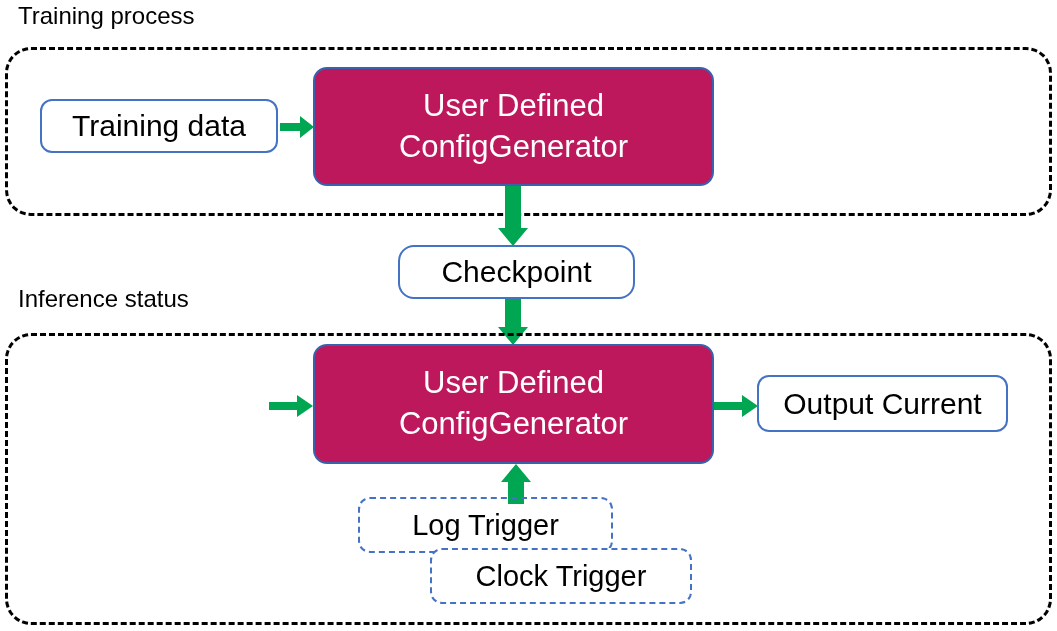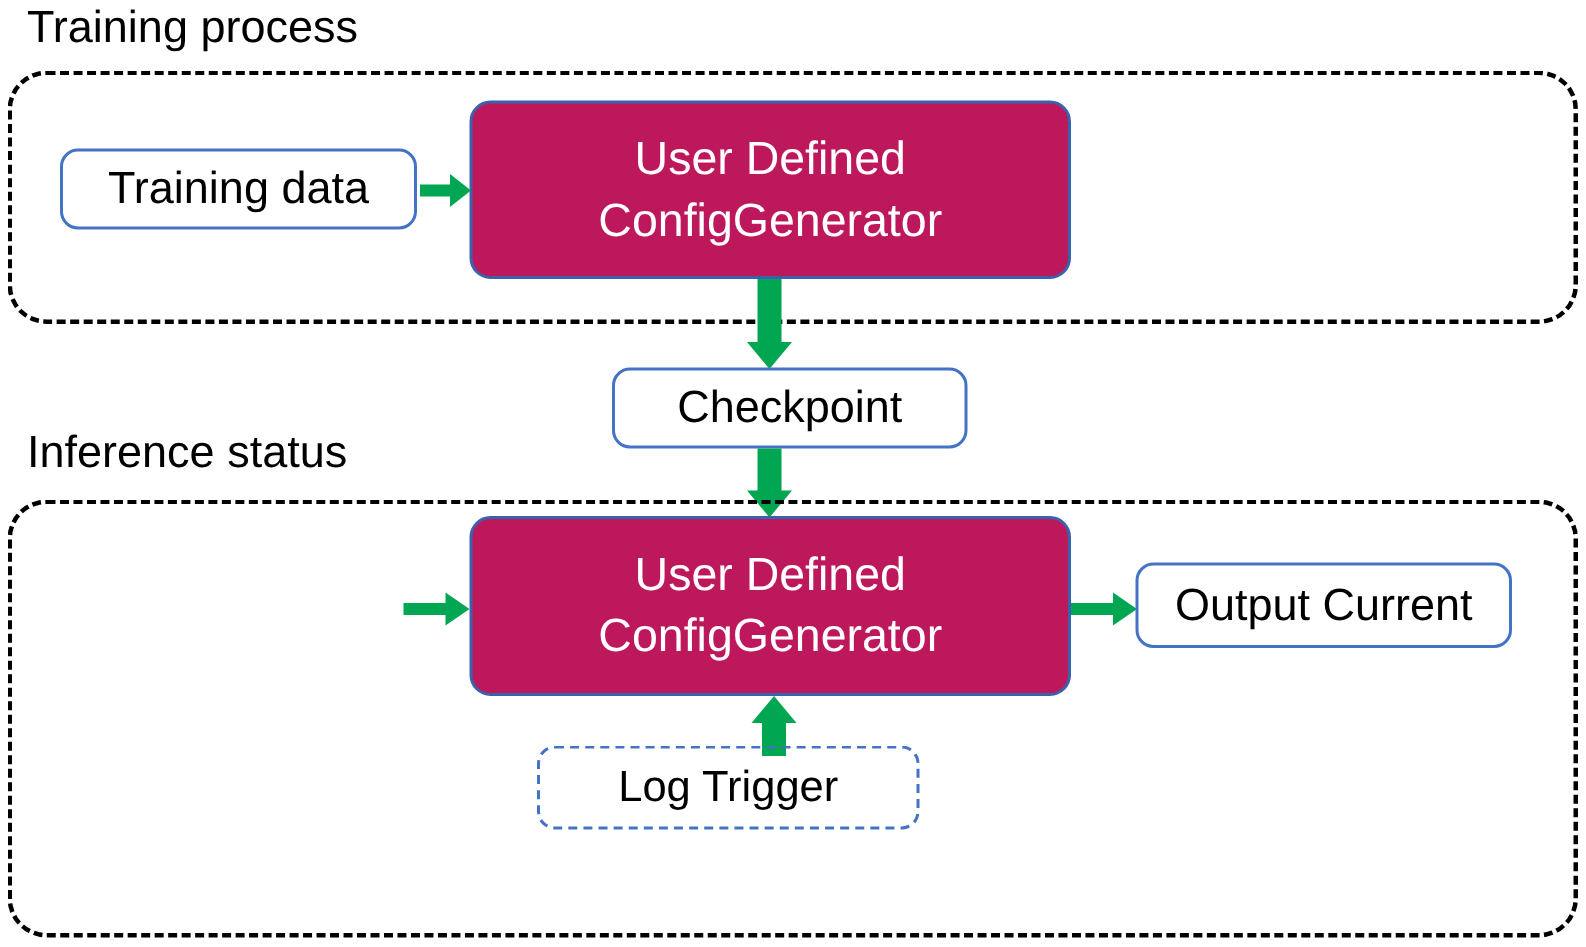--- a/index.html
+++ b/index.html
@@ -22,21 +22,21 @@
   .group {
     position: absolute;
     border: 3px dashed #000000;
     border-radius: 26px;
     box-sizing: border-box;
     background: transparent;
   }
   .group-label {
     position: absolute;
     color: #000000;
-    font-size: 30px;
+    font-size: 24px;
     line-height: 1;
     white-space: nowrap;
     font-family: "Liberation Sans", sans-serif;
   }
 
   
   .node-white {
     position: absolute;
     box-sizing: border-box;
     background: #ffffff;
@@ -115,21 +115,21 @@
       <path d="M0,11 L20,11 L20,4 L34,15 L20,26 L20,19 L0,19 Z" fill="#00A651"></path>
     </svg>
   </div>
 
   <div class="arrow" style="left:497px; top:186px;">
     <svg width="32" height="62" viewBox="0 0 32 62">
       <path d="M8,0 L24,0 L24,42 L31,42 L16,60 L1,42 L8,42 Z" fill="#00A651"></path>
     </svg>
   </div>
 
-  <div class="node-white" style="left:408px; top:245px; width:237px; height:54px;">
+  <div class="node-white" style="left:398px; top:245px; width:237px; height:54px;border-radius:16px;">
     <span>Checkpoint</span>
   </div>
 
   <div class="arrow" style="left:497px; top:299px;">
     <svg width="32" height="48" viewBox="0 0 32 48">
       <path d="M8,0 L24,0 L24,28 L31,28 L16,46 L1,28 L8,28 Z" fill="#00A651"></path>
     </svg>
   </div>
 
   <div class="group-label" style="left:18px; top:287px;">Inference status</div>
@@ -161,14 +161,17 @@
   <div class="arrow" style="left:500px; top:464px;">
     <svg width="32" height="40" viewBox="0 0 32 40">
       <path d="M16,0 L31,18 L24,18 L24,40 L8,40 L8,18 L1,18 Z" fill="#00A651"></path>
     </svg>
   </div>
 
   <div class="node-trigger transparent" style="left:358px; top:497px; width:255px; height:56px;">
     <span>Log Trigger</span>
   </div>
 
+  <div class="node-trigger" style="left:430px; top:548px; width:262px; height:56px;">
+    <span>Clock Trigger</span>
+  </div>
 
 </div>
 
 </body></html>

